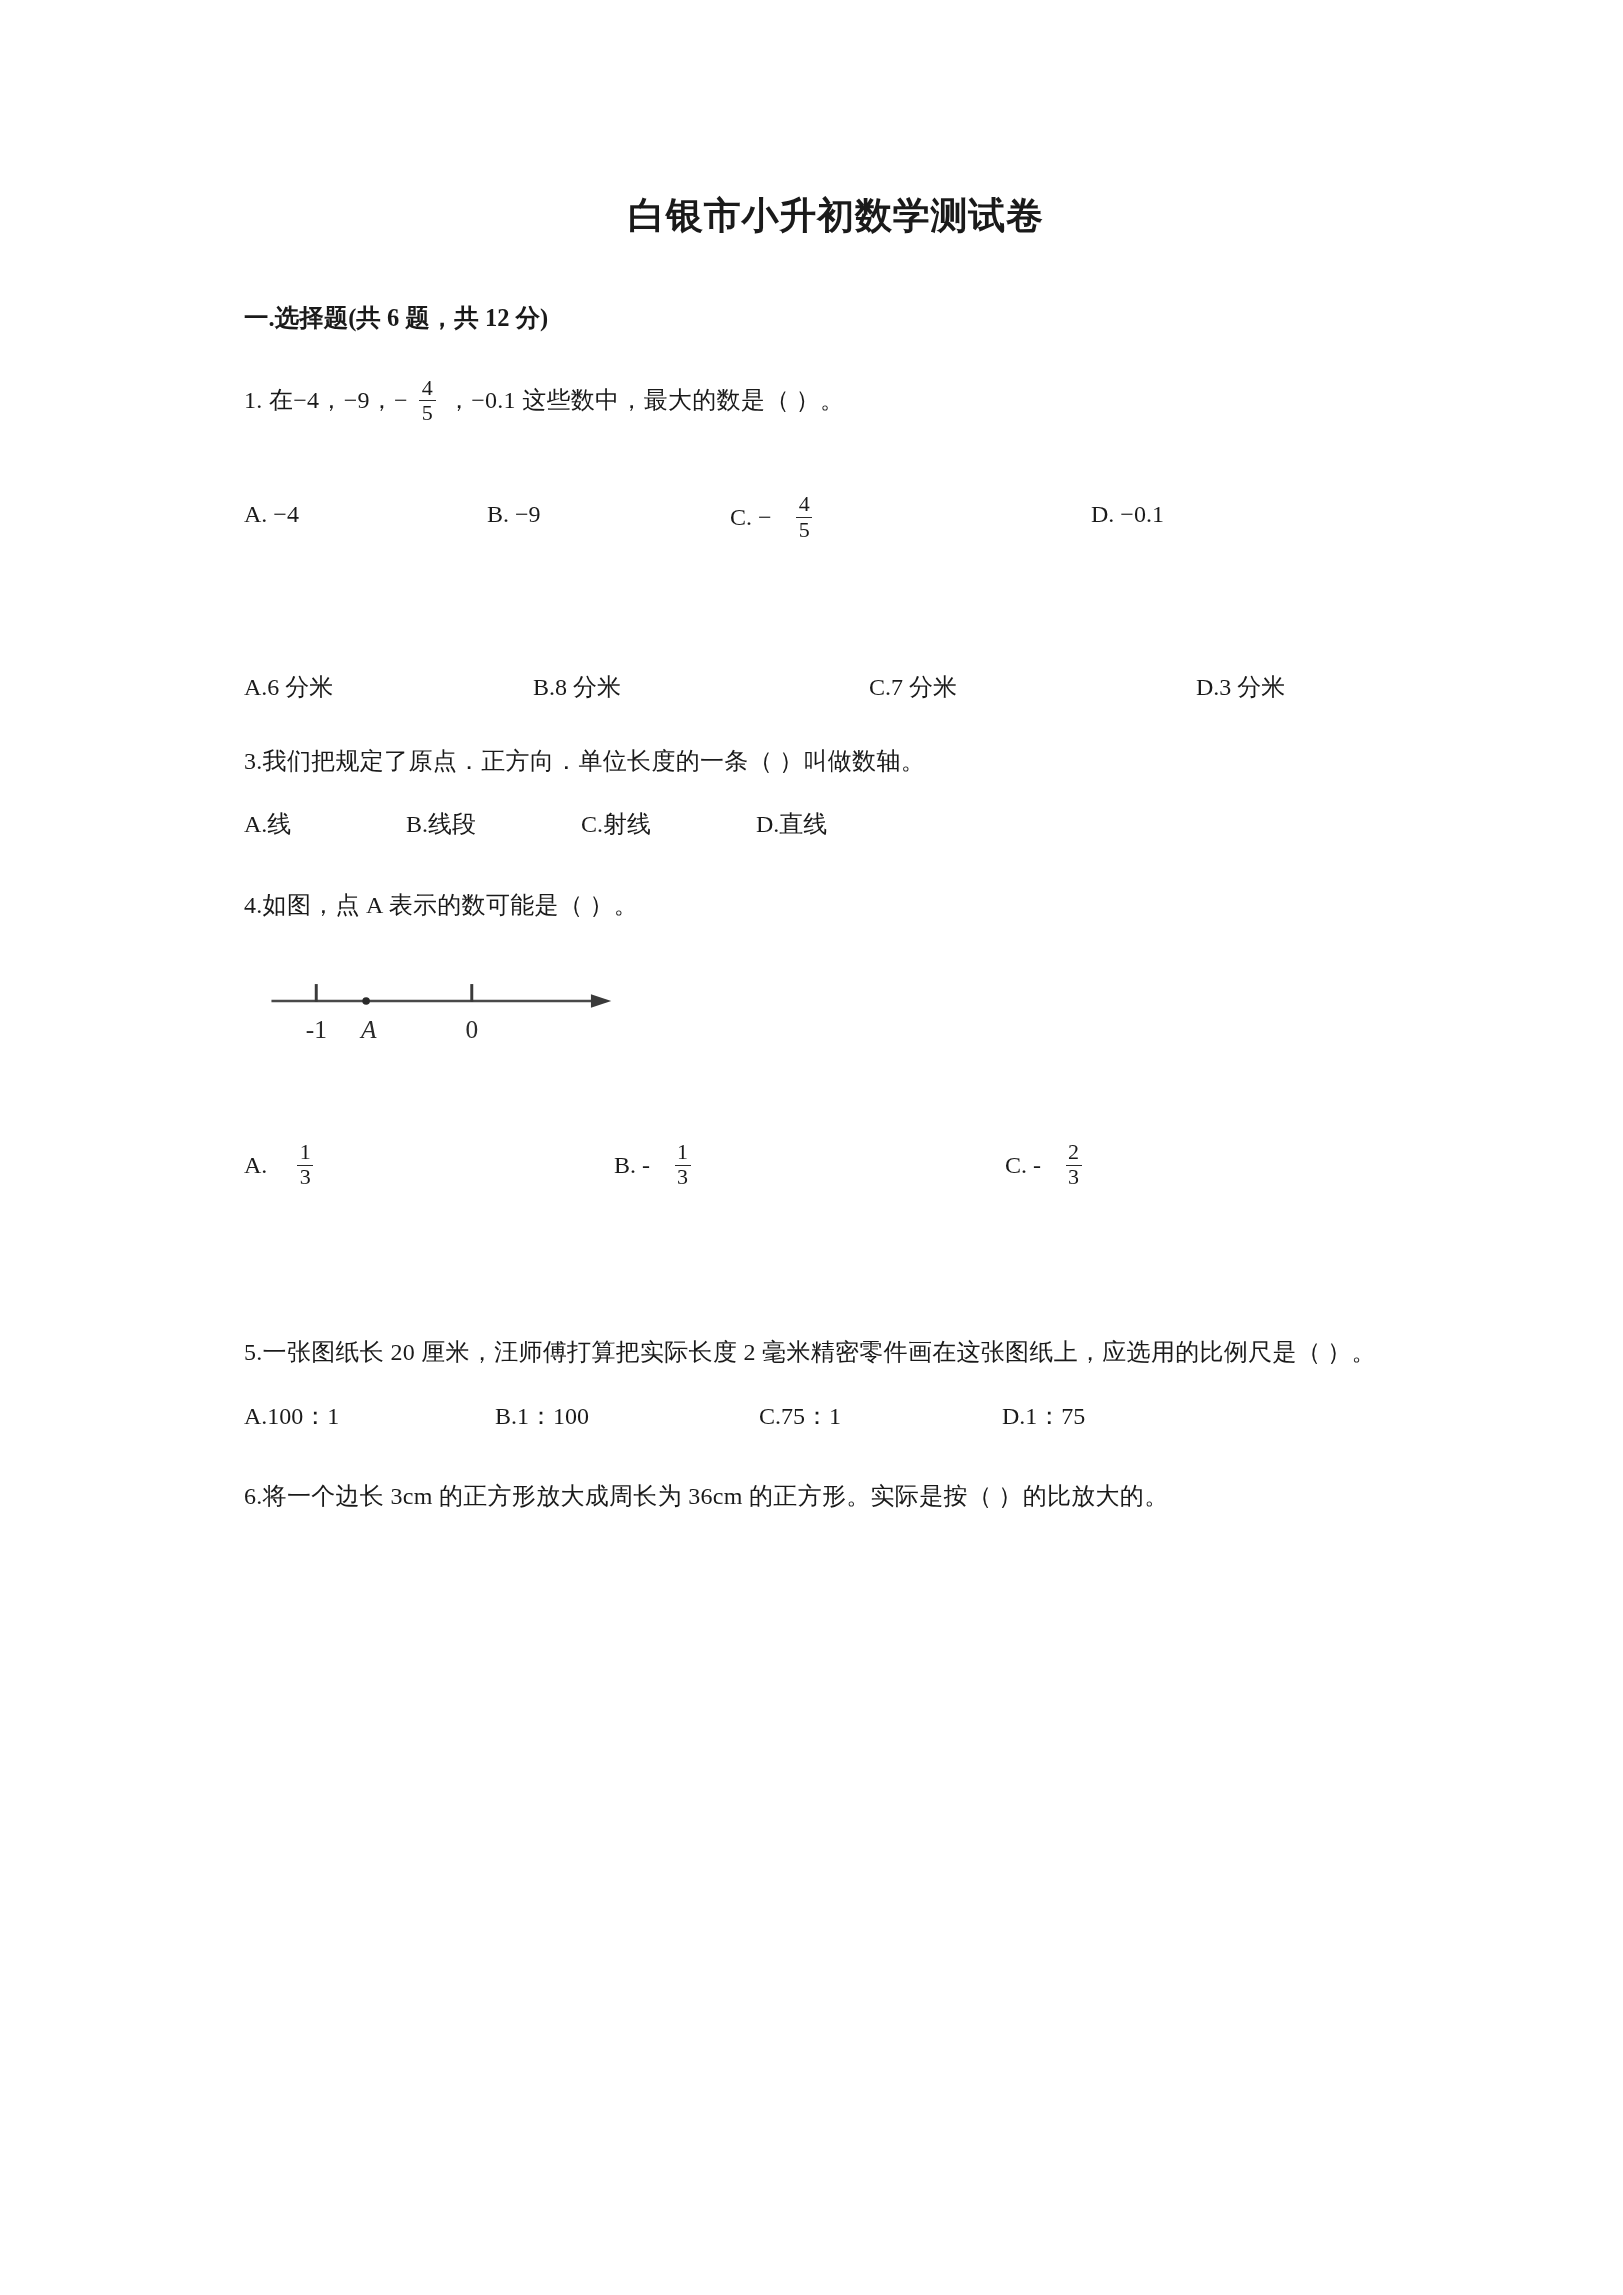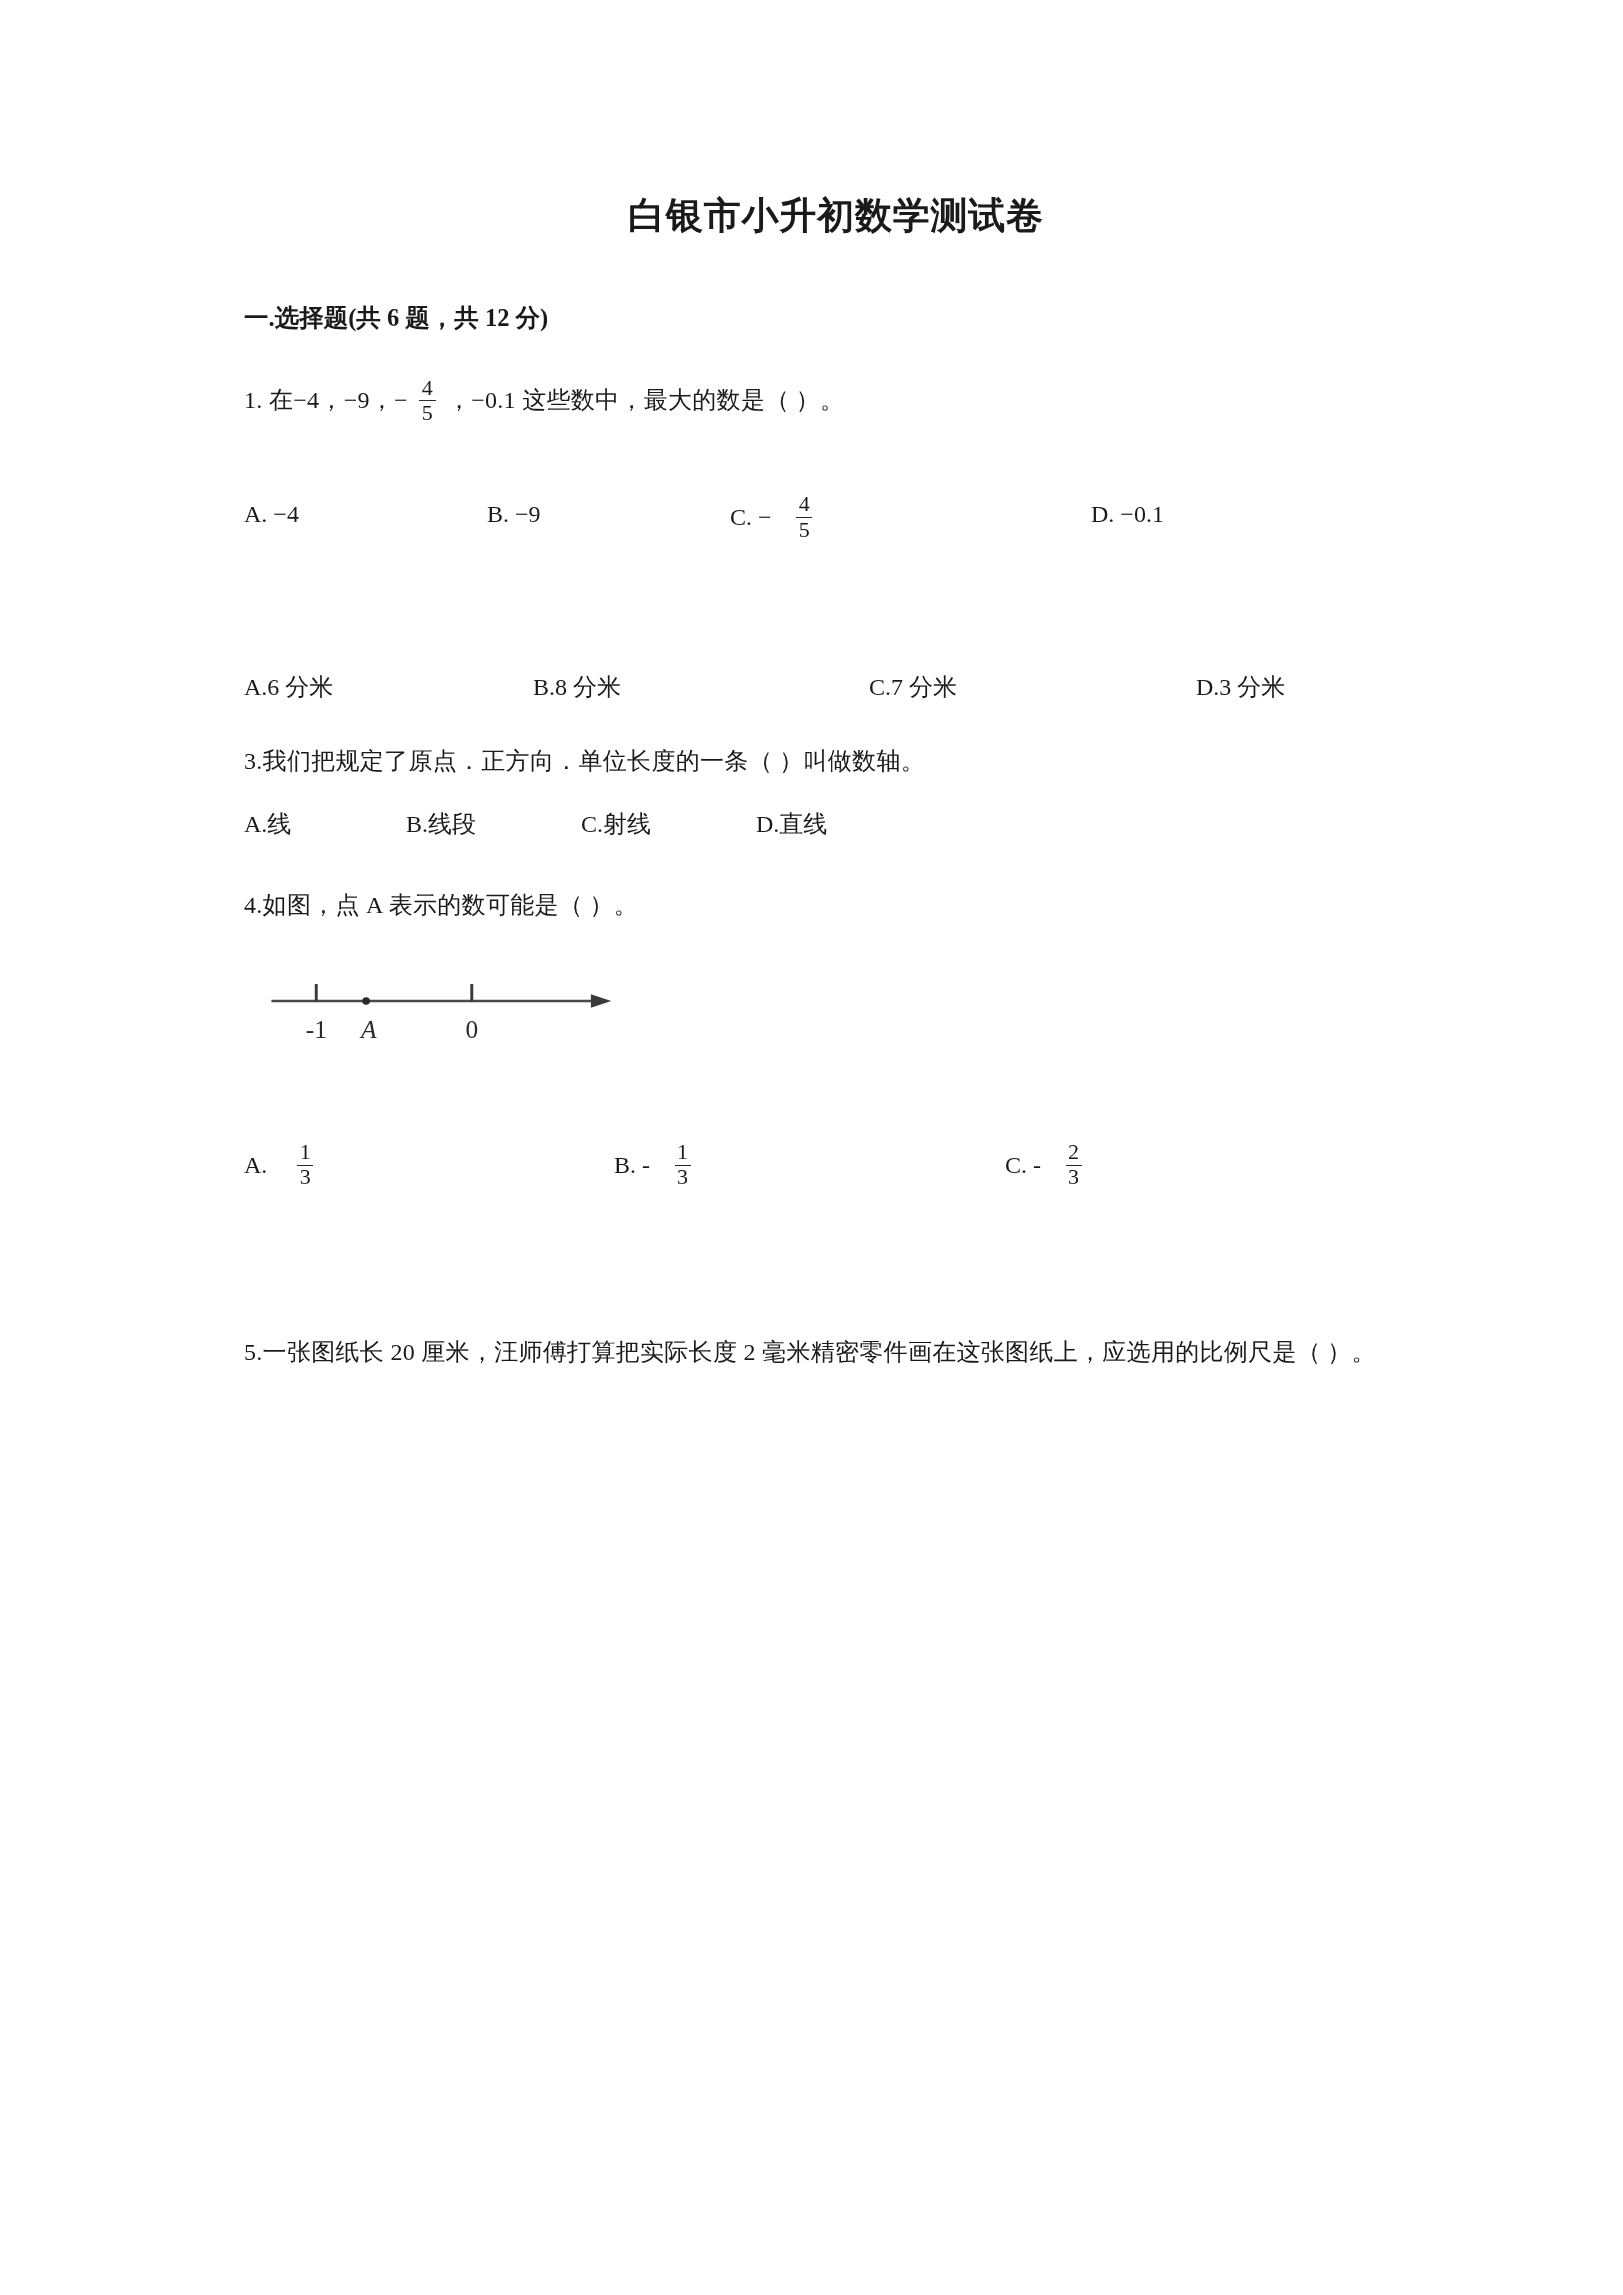--- a/index.html
+++ b/index.html
@@ -244,18 +244,37 @@
 
     </div>
 
     <div class="q-block" style="margin-top:100px;">
       <div class="question">
         <span>5.</span><span>一张图纸长 20 厘米，汪师傅打算把实际长度 2 毫米精密零件画在这张图纸上，应选用的比例尺是（      ）。</span>
       </div>
 
       <div class="spacer-30"></div>
 
-    </div>
-
+      <div class="options">
+        <span class="opt" style="width:245px;">
+          <span>A.</span><span>100：1</span>
+        </span>
+        <span class="opt" style="width:258px;">
+          <span>B.</span><span>1：100</span>
+        </span>
+        <span class="opt" style="width:237px;">
+          <span>C.</span><span>75：1</span>
+        </span>
+        <span class="opt">
+          <span>D.</span><span>1：75</span>
+        </span>
+      </div>
+    </div>
+
+    <div class="q-block" style="margin-top:42px;">
+      <div class="question">
+        <span>6.</span><span>将一个边长 3cm 的正方形放大成周长为 36cm 的正方形。实际是按（      ）的比放大的。</span>
+      </div>
+    </div>
 
   </div>
 </div>
 
 
 </body></html>

